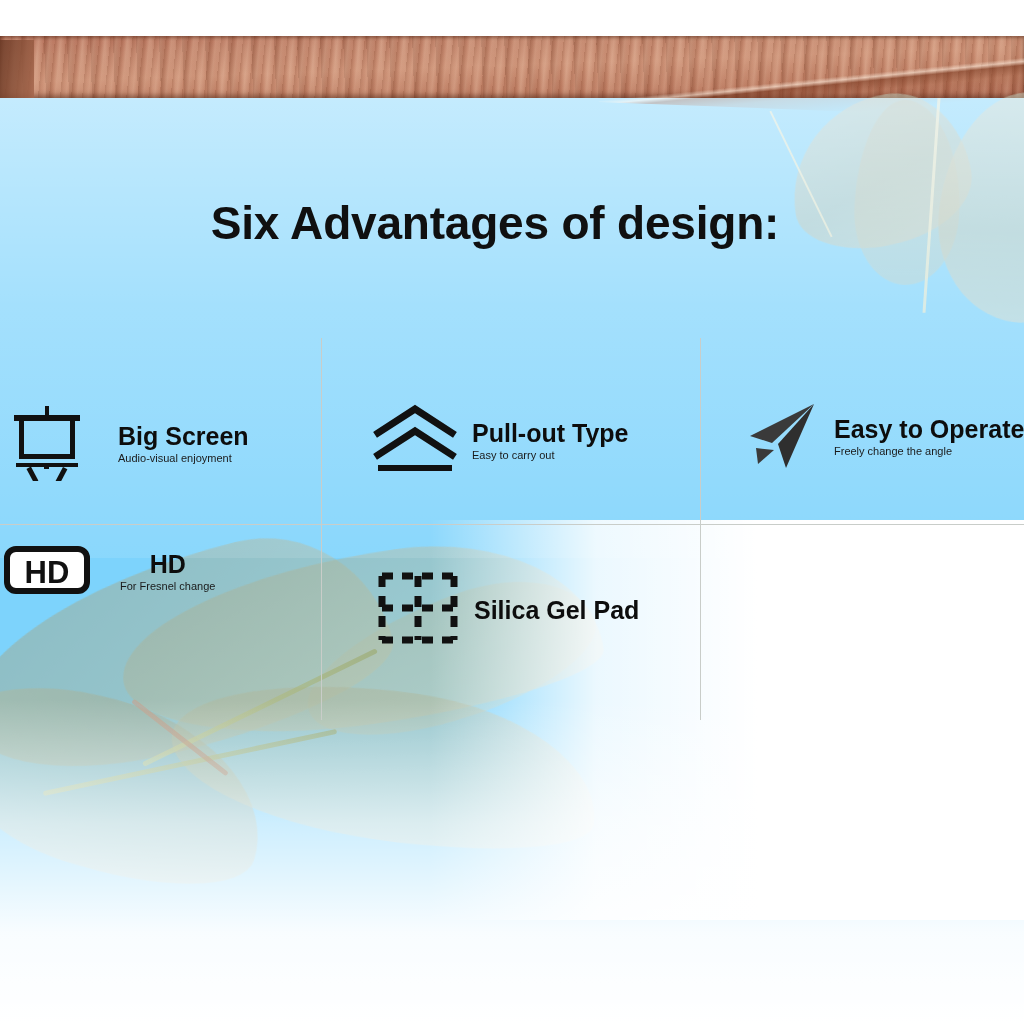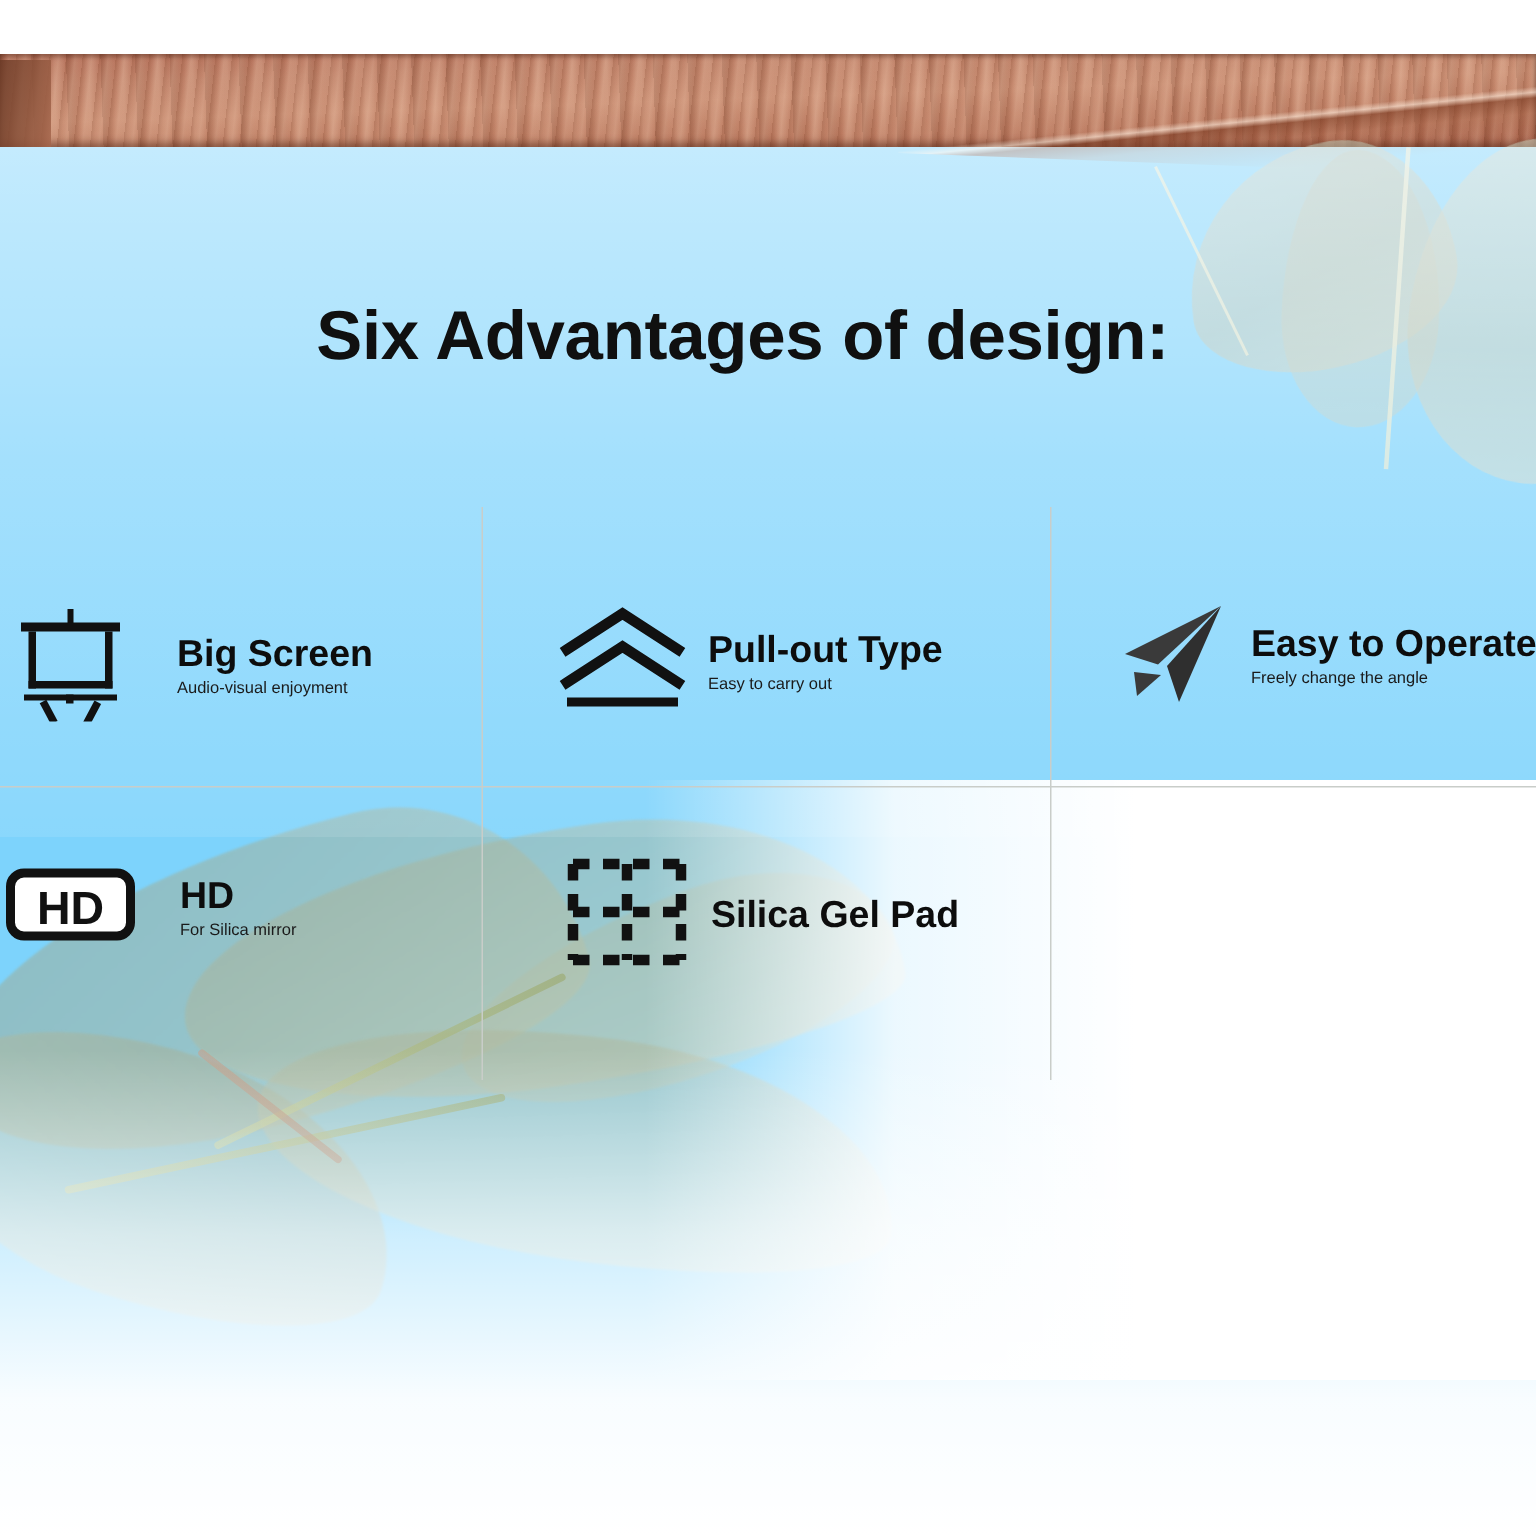--- a/index.html
+++ b/index.html
@@ -173,21 +173,21 @@
     line-height: 1.18;
     margin-top: 3px;
     white-space: nowrap;
   }
   .cell-sub.two-line { white-space: normal; width: 220px; }
 
   
   .c1 { left: 8px;   top: 403px; }
   .c2 { left: 372px; top: 403px; }
   .c3 { left: 738px; top: 398px; }
-  .c4 { left: 4px;   top: 578px; }
+  .c4 { left: 4px;   top: 545px; text-align: center; }
   .c5 { left: 376px; top: 570px; }
 
   .c1 .cell-text { margin-left: 32px; }
   .c4 .cell-text { margin-left: 30px; }
 
   
   
   .ico-screen { width: 78px; height: 78px; }
 
   
@@ -287,21 +287,21 @@
 
   <div class="cell c4">
     <div class="cell-icon">
       <svg class="ico-hd" viewBox="0 0 86 50" xmlns="http://www.w3.org/2000/svg">
         <rect x="3" y="4" width="80" height="42" rx="9" ry="9" fill="#ffffff" stroke="#111" stroke-width="6"></rect>
         <text x="43" y="38" text-anchor="middle" font-family="Liberation Sans, sans-serif" font-size="31" font-weight="bold" fill="#111">HD</text>
       </svg>
     </div>
     <div class="cell-text">
       <div class="cell-title">HD</div>
-      <div class="cell-sub">For Silica mirror</div>
+      <div class="cell-sub">For Fresnel change</div>
     </div>
   </div>
 
   <div class="cell c5">
     <div class="cell-icon">
       <svg class="ico-grid" viewBox="0 0 84 76" xmlns="http://www.w3.org/2000/svg">
         <g stroke="#111" stroke-width="7" stroke-dasharray="11 9" stroke-linecap="butt">
           <line x1="6" y1="6" x2="78" y2="6"></line>
           <line x1="6" y1="38" x2="78" y2="38"></line>
           <line x1="6" y1="70" x2="78" y2="70"></line>

